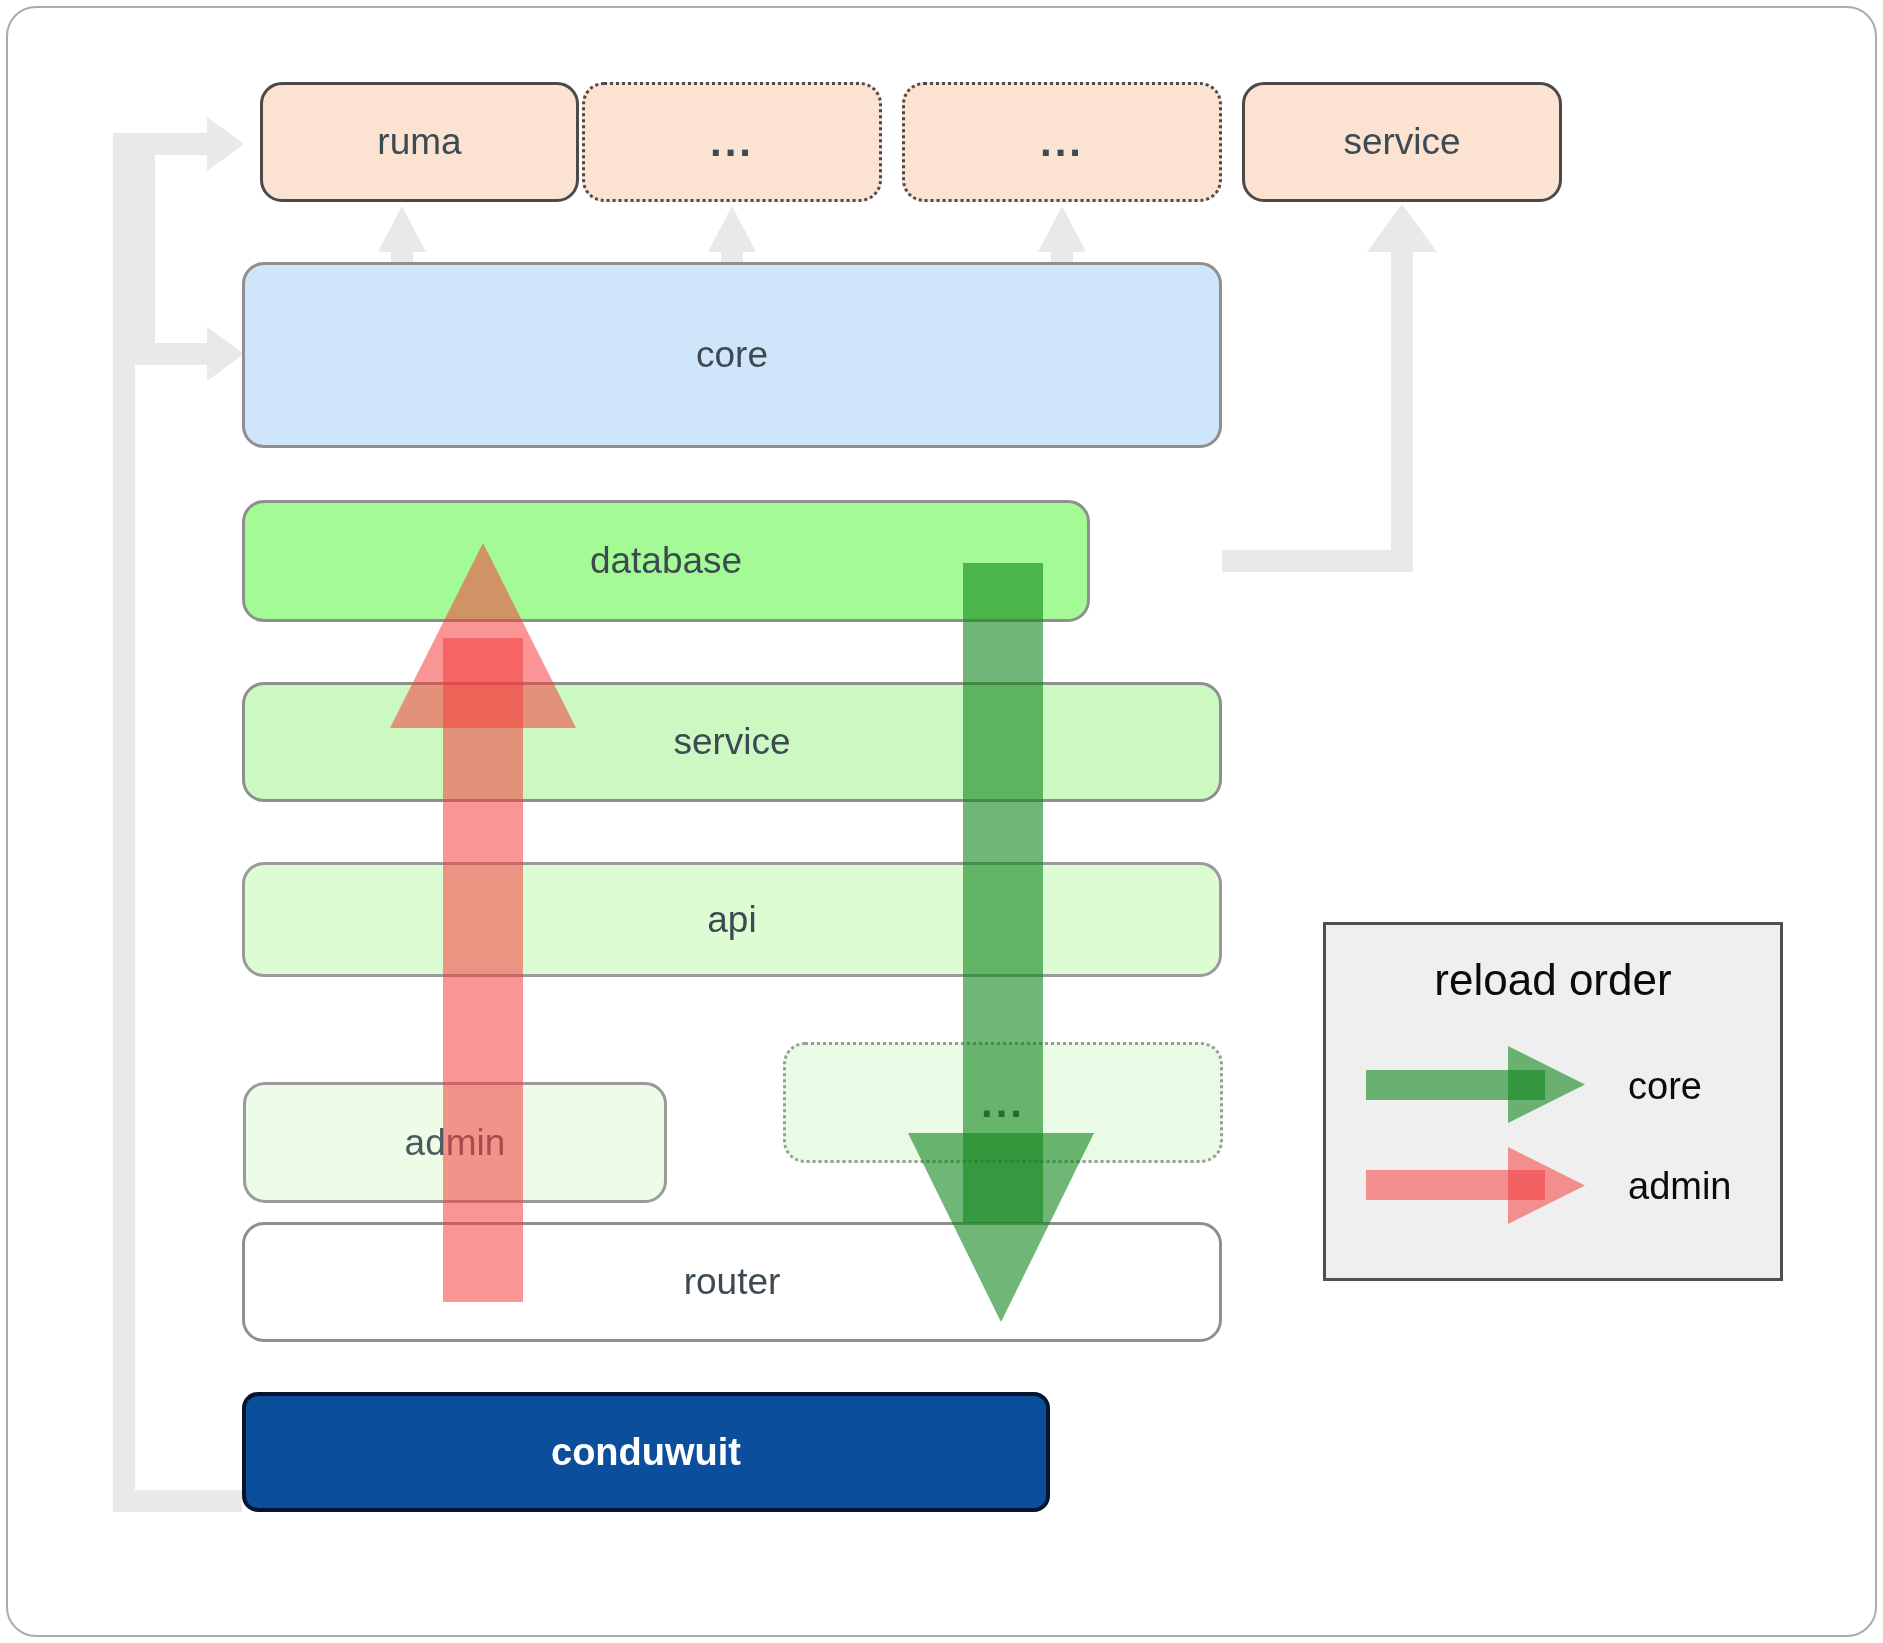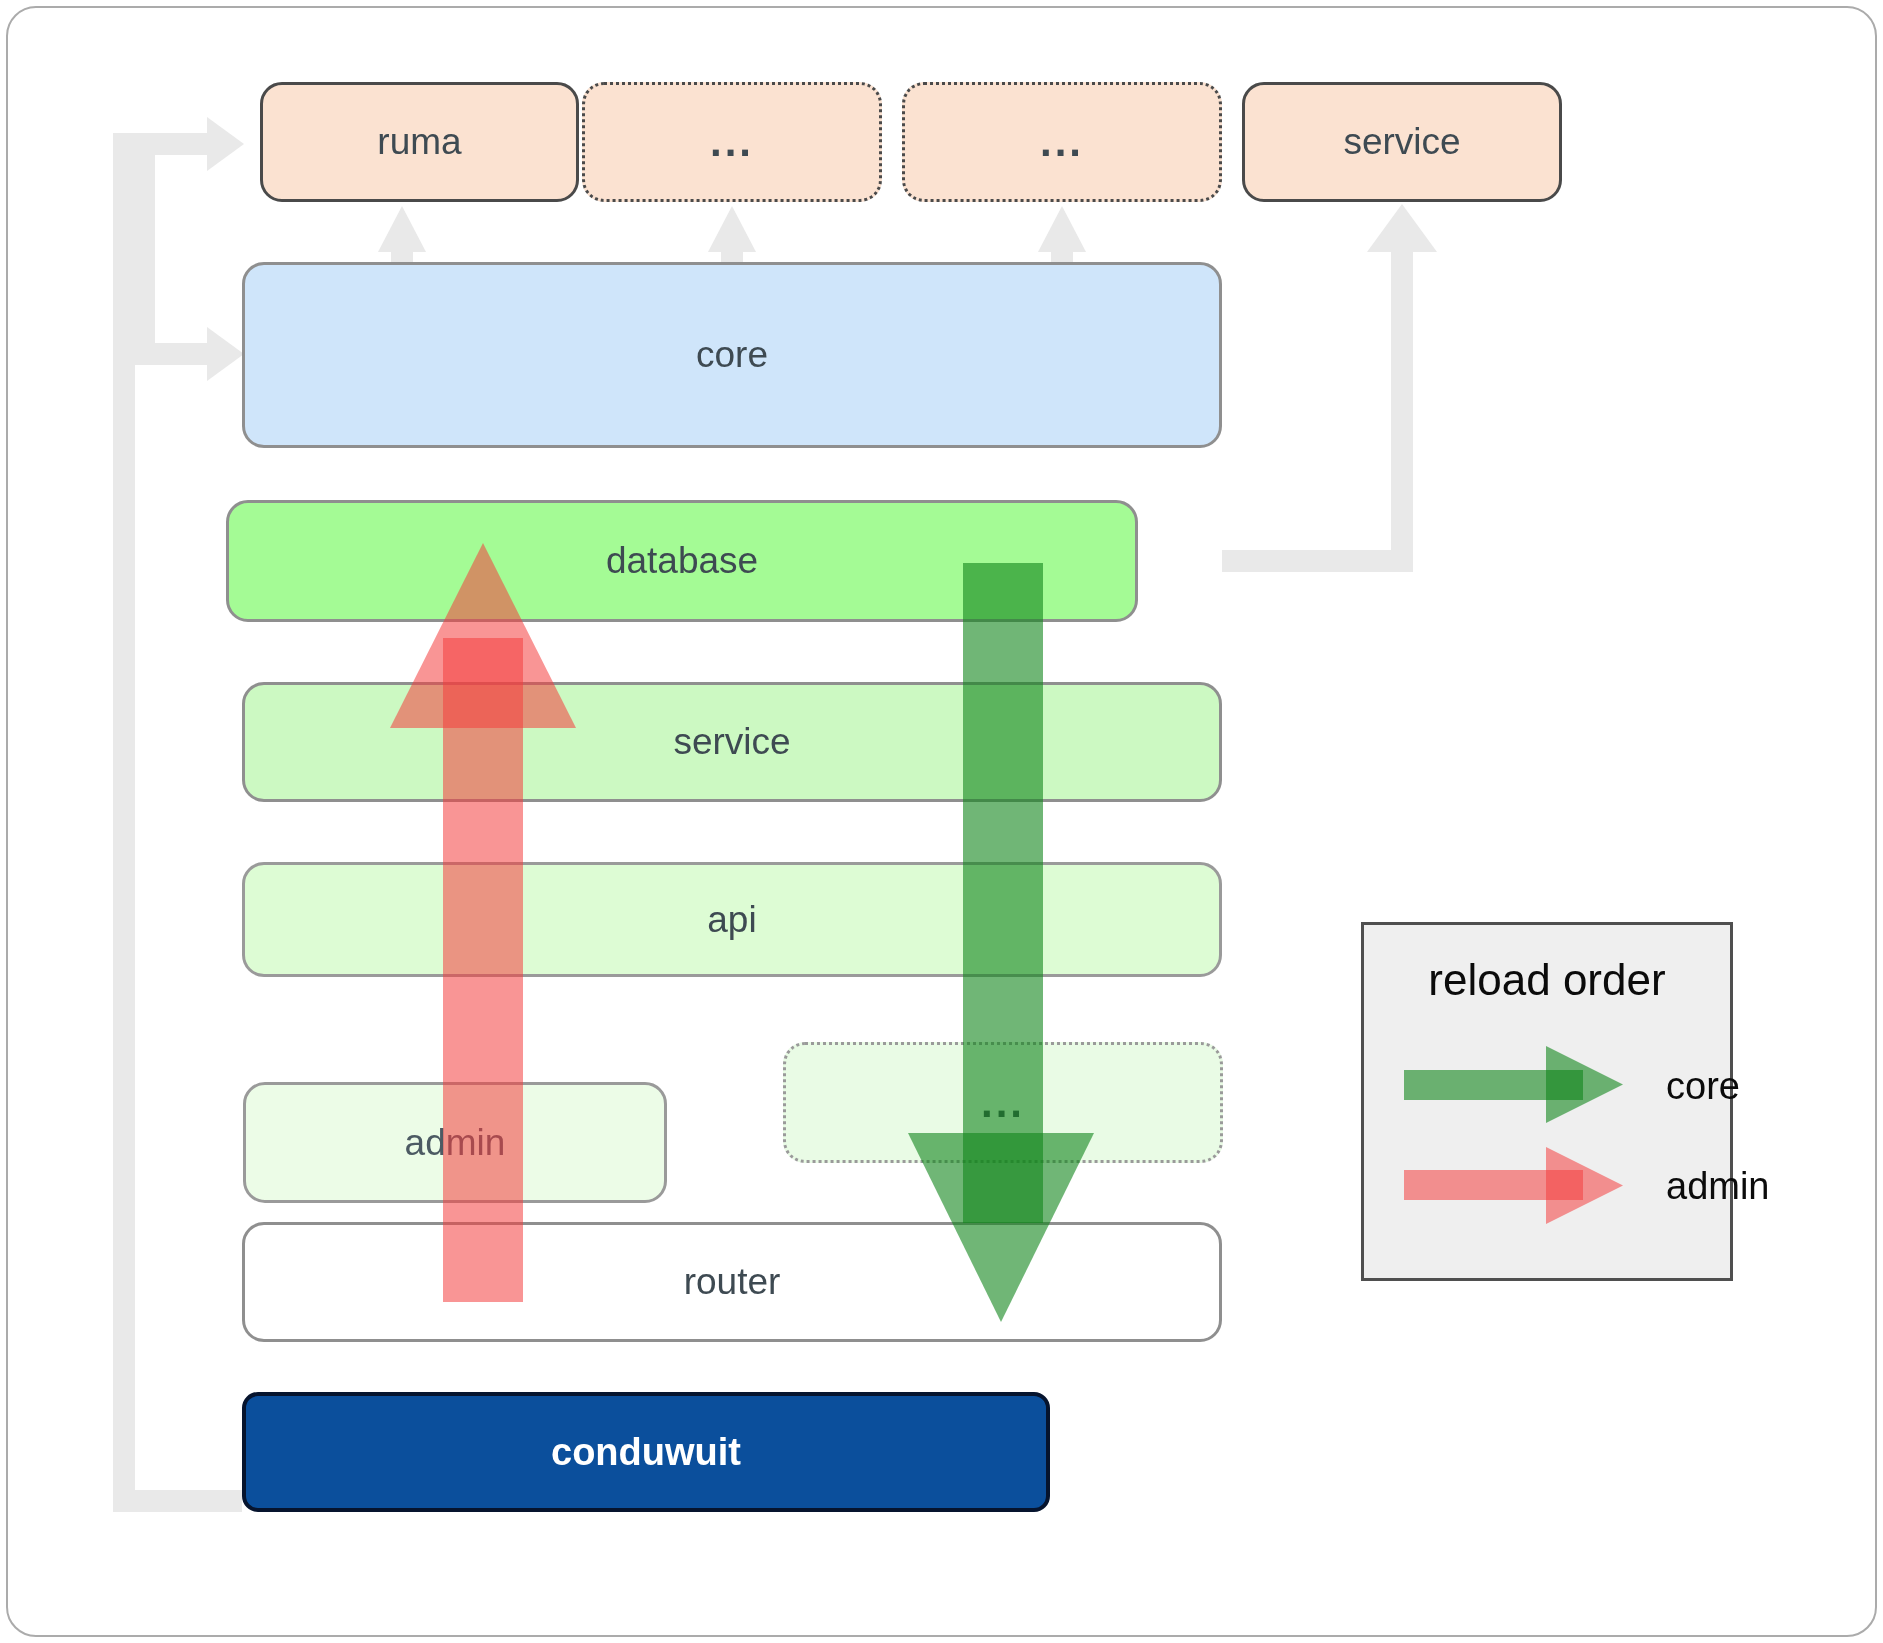--- a/index.html
+++ b/index.html
@@ -35,22 +35,22 @@
     color:#fff;font-weight:700;font-size:38px;border-radius:16px;}
   
   .flow{position:absolute;z-index:4;}
   #unload-shaft{left:443px;top:638px;width:80px;height:664px;background:var(--c-unload_red);}
   #unload-head{left:390px;top:543px;width:186px;height:185px;background:var(--c-unload_red);
     clip-path:polygon(50% 0,0 100%,100% 100%);}
   #load-shaft{left:963px;top:563px;width:80px;height:660px;background:var(--c-load_green);}
   #load-head{left:908px;top:1133px;width:186px;height:189px;background:var(--c-load_green);
     clip-path:polygon(0 0,100% 0,50% 100%);}
   
-  #legend{position:absolute;left:1323px;top:922px;width:372px;height:359px;z-index:3;
-    background:var(--c-legend_bg);border:3px solid var(--c-legend_border);box-sizing:border-box;margin-left:38px;}
+  #legend{position:absolute;left:1323px;top:922px;width:460px;height:359px;z-index:3;
+    background:var(--c-legend_bg);border:3px solid var(--c-legend_border);box-sizing:border-box;}
   #legend-title{position:absolute;left:0;top:30px;width:100%;text-align:center;
     font-size:44px;color:var(--c-legend_text);}
   .legend-shaft{position:absolute;left:40px;width:179px;height:30px;}
   .legend-head{position:absolute;left:182px;width:77px;height:77px;
     clip-path:polygon(0 0,0 100%,100% 50%);}
   .legend-label{position:absolute;left:302px;font-size:38px;color:var(--c-legend_text);}
   .green-fill{background:var(--c-load_green);}
   .red-fill{background:var(--c-unload_red);}
 </style>
 </head>
@@ -87,21 +87,21 @@
   <div class="box peach dotted dots" style="left:902px;top:82px;width:320px;height:120px">
     <span>...</span>
   </div>
   <div class="box peach" style="left:1242px;top:82px;width:320px;height:120px">
     <span>service</span>
   </div>
 
   <div class="box" id="box-core" style="left:242px;top:262px;width:980px;height:186px">
     <span>core</span>
   </div>
-  <div class="box" id="box-database" style="left:226px;top:500px;width:912px;height:122px">
+  <div class="box" id="box-database" style="left:242px;top:500px;width:848px;height:122px">
     <span>database</span>
   </div>
   <div class="box" id="box-service" style="left:242px;top:682px;width:980px;height:120px">
     <span>service</span>
   </div>
   <div class="box" id="box-api" style="left:242px;top:862px;width:980px;height:115px">
     <span>api</span>
   </div>
   <div class="box" id="box-admin" style="left:243px;top:1042px;width:424px;height:121px">
     <span>admin</span>

